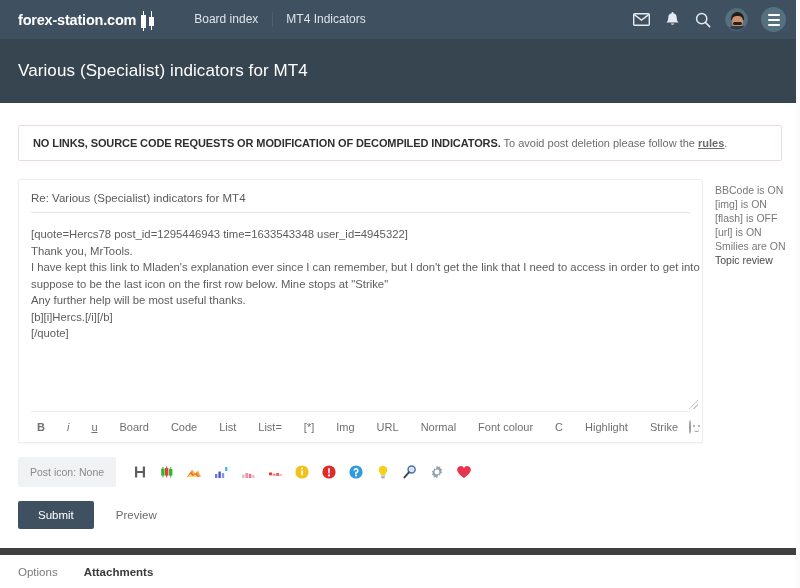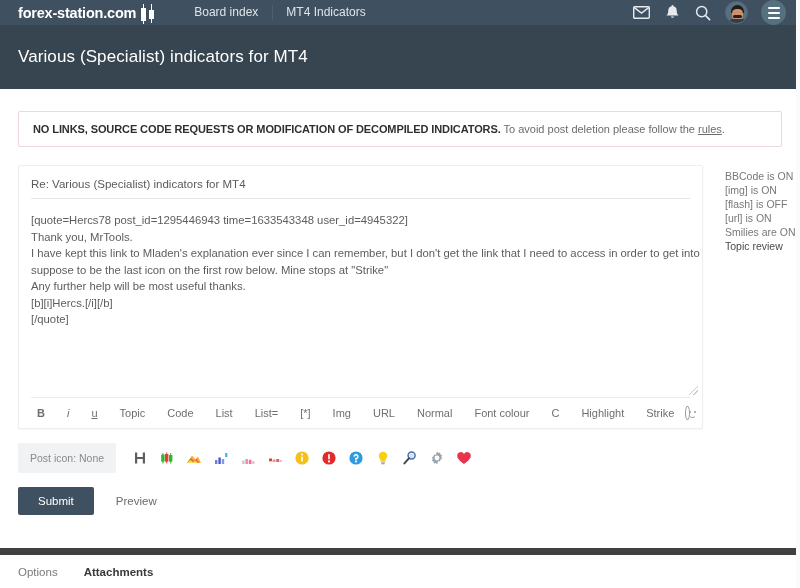--- a/index.html
+++ b/index.html
@@ -9,21 +9,21 @@
     background: #ffffff;
     font-family: "Liberation Sans", sans-serif;
     font-size: 12px;
     color: #4b4b4b;
     overflow: hidden;
     position: relative;
   }
 
   
   .navbar {
-    height: 25px;
+    height: 39px;
     background: #3f5161;
     display: flex;
     align-items: center;
     padding: 0 14px 0 18px;
     position: relative;
   }
   .brand {
     display: flex;
     align-items: center;
     gap: 5px;
@@ -112,23 +112,23 @@
   .notice {
     margin-top: 22px;
     border: 1px solid #f0d6de;
     background: #ffffff;
     border-radius: 2px;
     padding: 11px 14px;
     font-size: 11px;
     color: #6c6c6c;
   }
   .notice b { color: #2f2f2f; font-size: 11px; letter-spacing: -0.1px;}
-  .notice a { color: #6c6c6c; text-decoration: underline; }
-
-  .layout { display: flex; gap: 22px; margin-top: 18px; align-items: flex-start; }
+  .notice a { color: #6c6c6c; text-decoration: underline; font-weight: bold; }
+
+  .layout { display: flex; gap: 12px; margin-top: 18px; align-items: flex-start; }
   .post-col { flex: 1 1 auto; width: 685px; }
   .side-col { width: 85px; padding-top: 4px; }
 
   .post-panel {
     background: #ffffff;
     border: 1px solid #eceef0;
     border-radius: 2px;
     box-shadow: 0 1px 2px rgba(0,0,0,0.04);
   }
   .subject-row { padding: 10px 12px 0 12px; }
@@ -351,21 +351,21 @@
 Any further help will be most useful thanks.
 [b][i]Hercs.[/i][/b]
 [/quote]</textarea>
           <span class="resize-grip"></span>
         </div>
 
         <div class="bbtoolbar">
           <span class="bb-btn b">B</span>
           <span class="bb-btn i">i</span>
           <span class="bb-btn u">u</span>
-          <span class="bb-btn">Topic</span>
+          <span class="bb-btn">Board</span>
           <span class="bb-btn">Code</span>
           <span class="bb-btn">List</span>
           <span class="bb-btn">List=</span>
           <span class="bb-btn">[*]</span>
           <span class="bb-btn">Img</span>
           <span class="bb-btn">URL</span>
           <span class="bb-btn">Normal</span>
           <span class="bb-btn">Font colour</span>
           <span class="bb-btn">C</span>
           <span class="bb-btn">Highlight</span>

